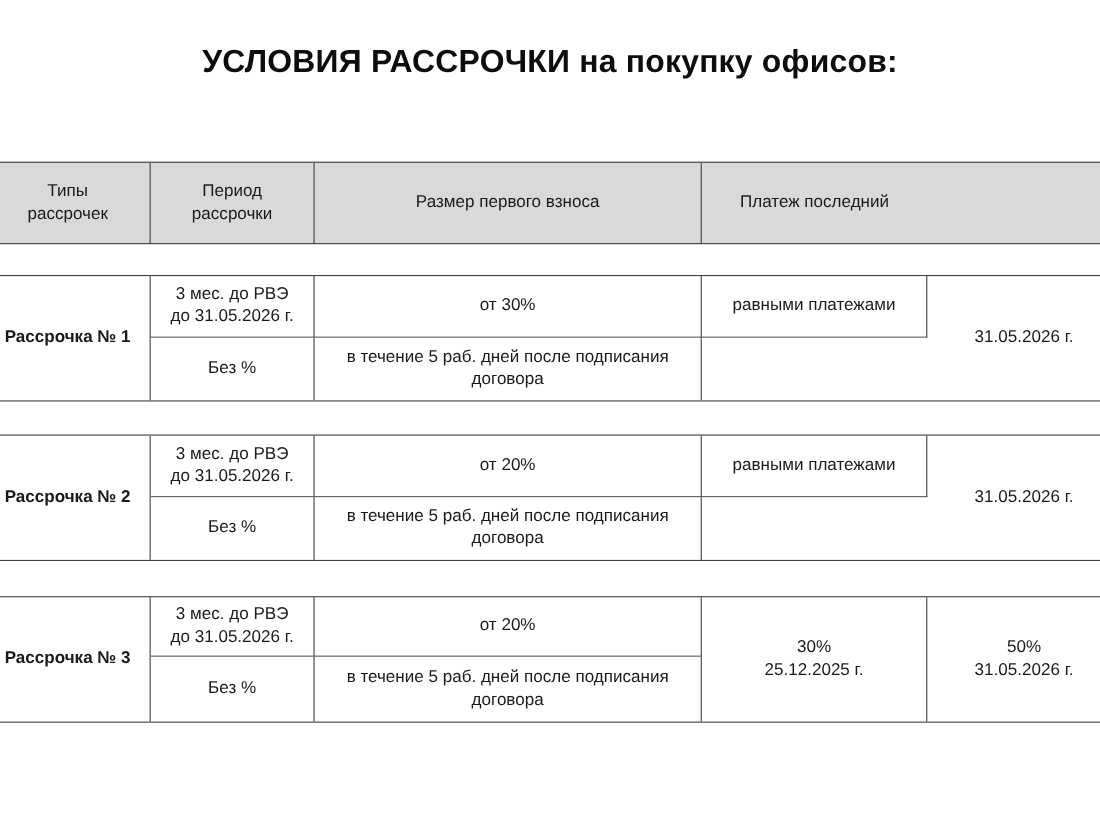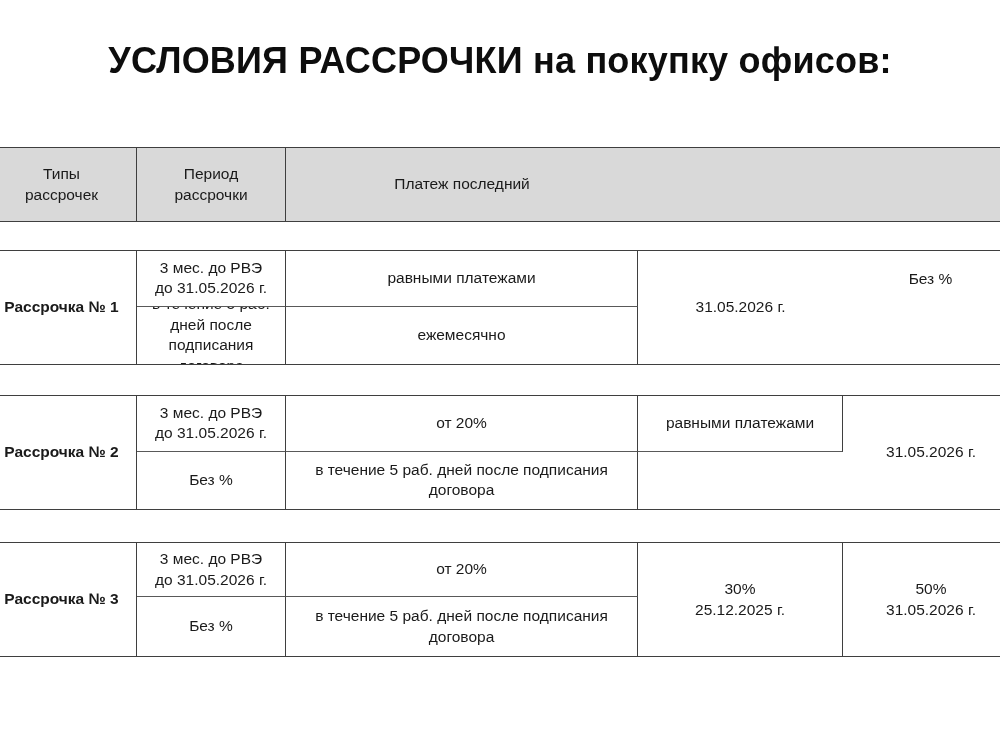--- a/index.html
+++ b/index.html
@@ -8,21 +8,21 @@
     background:#ffffff;
     overflow:hidden;
     position:relative;
     font-family:"Liberation Sans","DejaVu Sans",sans-serif;
     color:#1a1a1a;
   }
   .page-title{
     position:absolute;
     top:40px;left:0;width:1000px;
     text-align:center;
-    font-size:36px;
+    font-size:29px;
     font-weight:bold;
     letter-spacing:0.2px;
     color:#0d0d0d;
   }
   .table-area{
     position:absolute;
     left:-14px;top:147px;
     width:1090px;
   }
   .tbl{
@@ -70,32 +70,33 @@
 
 <div class="page-title">УСЛОВИЯ РАССРОЧКИ на покупку офисов:</div>
 
 <div class="table-area">
 
   <div class="tbl header">
     <div class="c br">Типы
 рассрочек</div>
     <div class="c br">Период
 рассрочки</div>
+    <div class="c br">Размер первого взноса</div>
     <div class="c">Платеж последний</div>
   </div>
 
   <div class="tbl block b1">
     <div class="c br span2 bold">Рассрочка № 1</div>
     <div class="c br bb">3 мес. до РВЭ
 до 31.05.2026 г.</div>
+    <div class="c br bb">от 30%</div>
     <div class="c br bb">равными платежами</div>
     <div class="c span2">31.05.2026 г.</div>
     <div class="c br">Без %</div>
     <div class="c br">в течение 5 раб. дней после подписания договора</div>
-    <div class="c br">ежемесячно</div>
   </div>
 
   <div class="tbl block b2">
     <div class="c br span2 bold">Рассрочка № 2</div>
     <div class="c br bb">3 мес. до РВЭ
 до 31.05.2026 г.</div>
     <div class="c br bb">от 20%</div>
     <div class="c br bb">равными платежами</div>
     <div class="c span2">31.05.2026 г.</div>
     <div class="c br">Без %</div>

